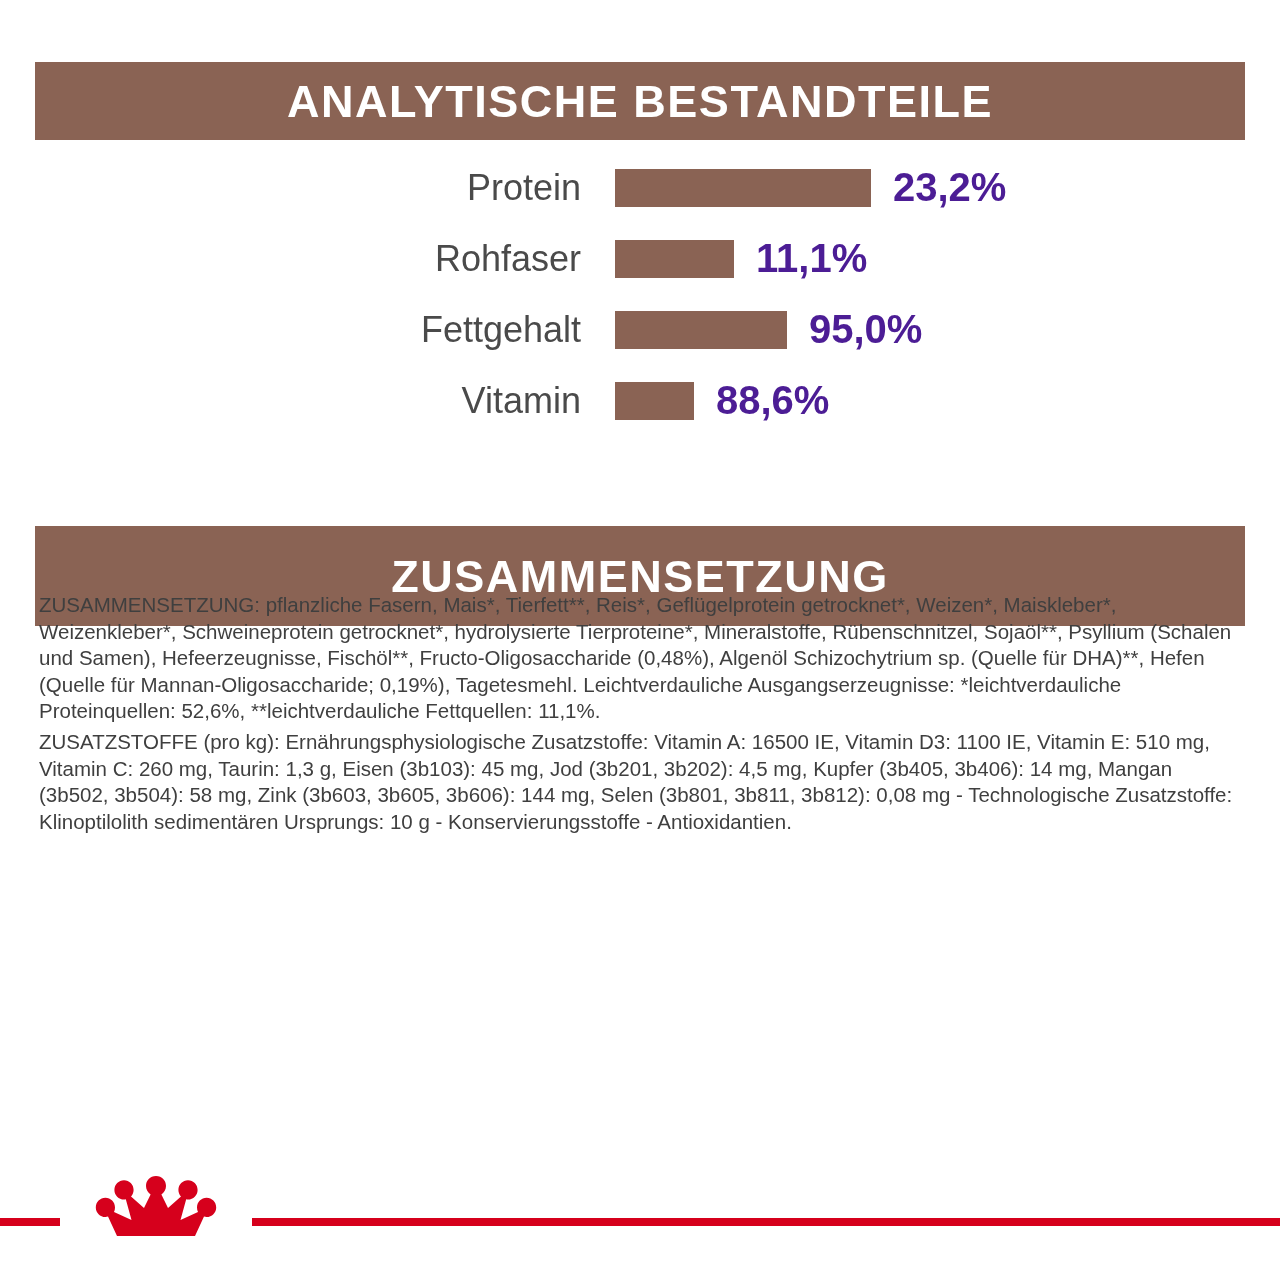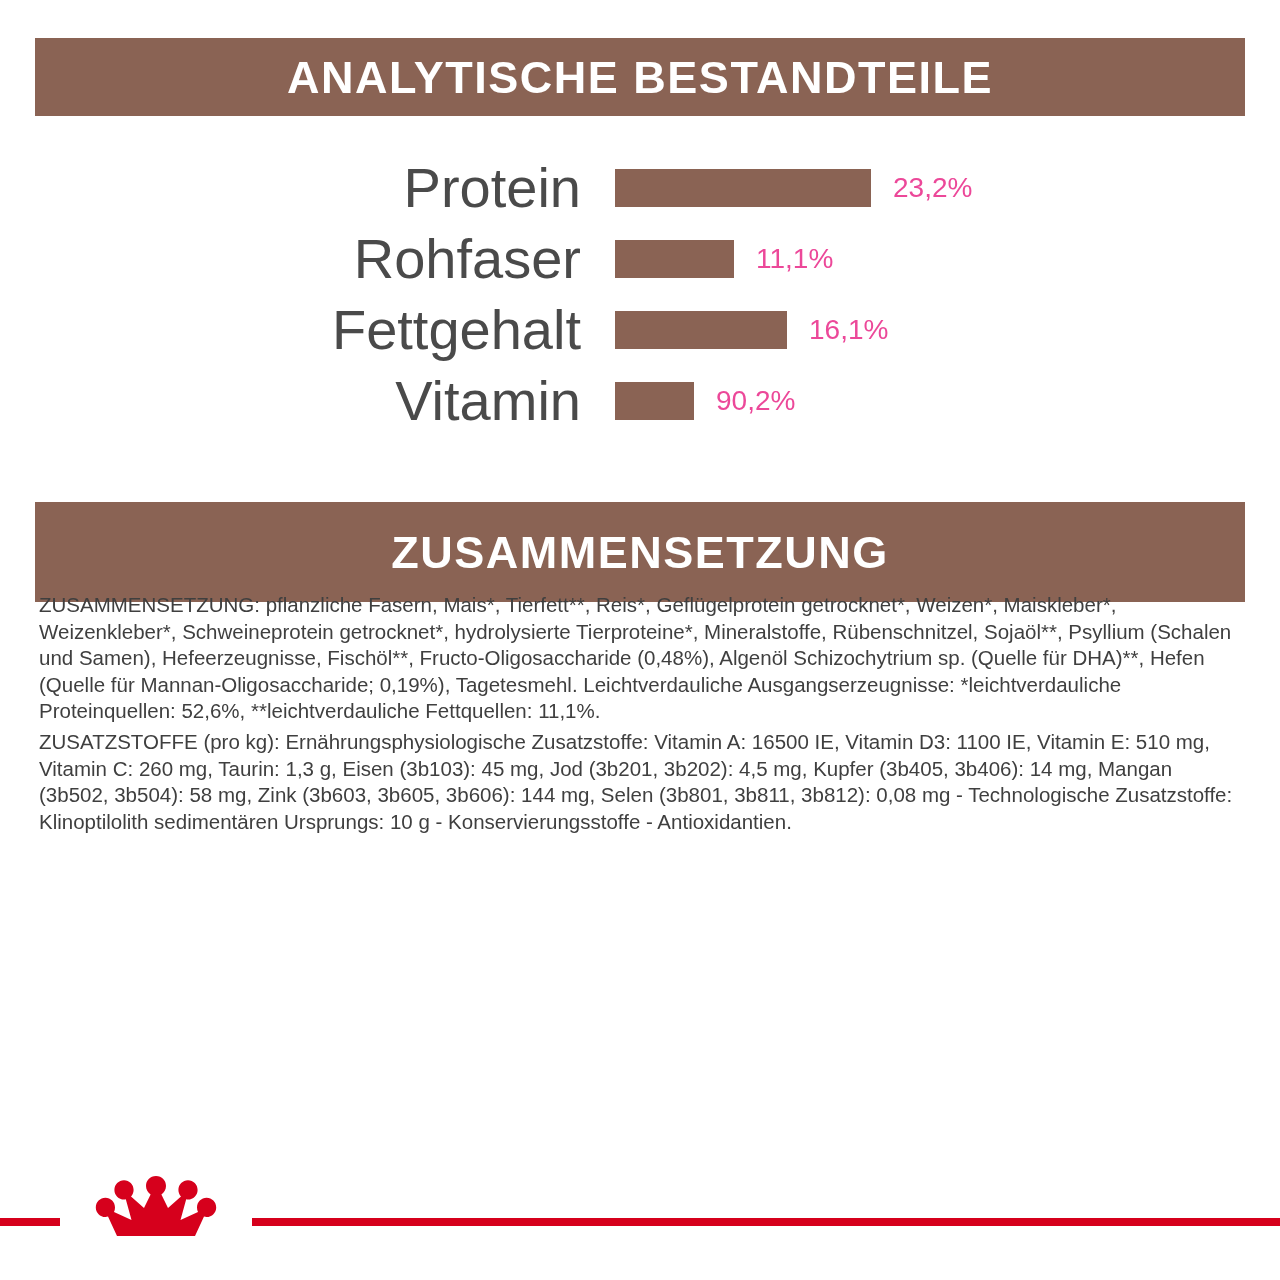--- a/index.html
+++ b/index.html
@@ -22,20 +22,21 @@
 
   
   .banner {
     position: absolute;
     left: 35px;
     width: 1210px;
     background: #8a6354;
     display: flex;
     align-items: center;
     justify-content: center;
+    margin-top: 24px;
   }
   .banner-title {
     color: #ffffff;
     font-size: 45px;
     letter-spacing: 1.5px;
     font-weight: bold;
     text-align: center;
     line-height: 1;
   }
   #banner-analytical {
@@ -57,37 +58,37 @@
   .bar-row {
     display: flex;
     align-items: center;
     height: 71px;
   }
   .bar-label {
     width: 580px;
     text-align: right;
     padding-right: 34px;
     box-sizing: border-box;
-    font-size: 56px;
+    font-size: 36px;
     color: #4a4a4a;
   }
   .bar-track {
     width: 0;
     display: flex;
     align-items: center;
   }
   .bar-fill {
     height: 38px;
     background: #8a6354;
     flex: none;
   }
   .bar-value {
-    font-size: 28px;
-    font-weight: normal;
-    color: #ec4899;
+    font-size: 40px;
+    font-weight: bold;
+    color: #4c1d95;
     white-space: nowrap;
     padding-left: 22px;
   }
 
   
   .composition {
     position: absolute;
     top: 588px;
     left: 35px;
     width: 1212px;
@@ -148,29 +149,29 @@
       <div class="bar-track">
         <div class="bar-fill" style="width:119px"></div>
         <div class="bar-value">11,1%</div>
       </div>
     </div>
 
     <div class="bar-row">
       <div class="bar-label">Fettgehalt</div>
       <div class="bar-track">
         <div class="bar-fill" style="width:172px"></div>
-        <div class="bar-value">16,1%</div>
+        <div class="bar-value">95,0%</div>
       </div>
     </div>
 
     <div class="bar-row">
       <div class="bar-label">Vitamin</div>
       <div class="bar-track">
         <div class="bar-fill" style="width:79px"></div>
-        <div class="bar-value">90,2%</div>
+        <div class="bar-value">88,6%</div>
       </div>
     </div>
 
   </div>
 
   <div class="banner" id="banner-composition">
     <div class="banner-title">ZUSAMMENSETZUNG</div>
   </div>
 
   <div class="composition">

